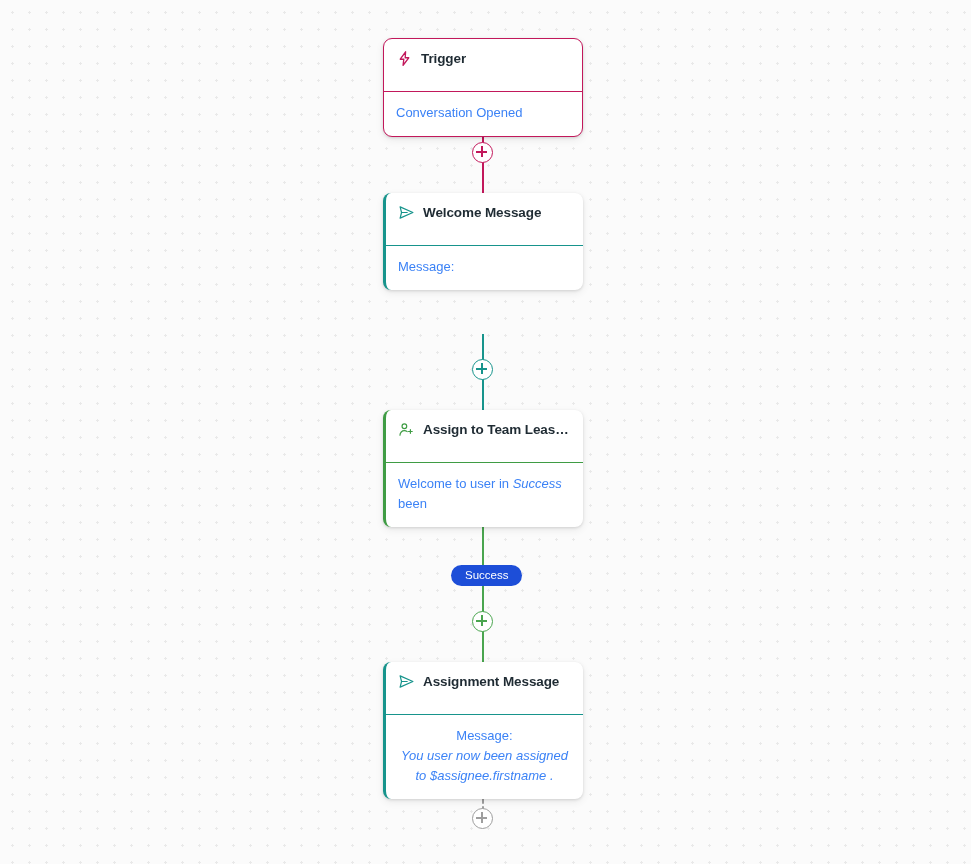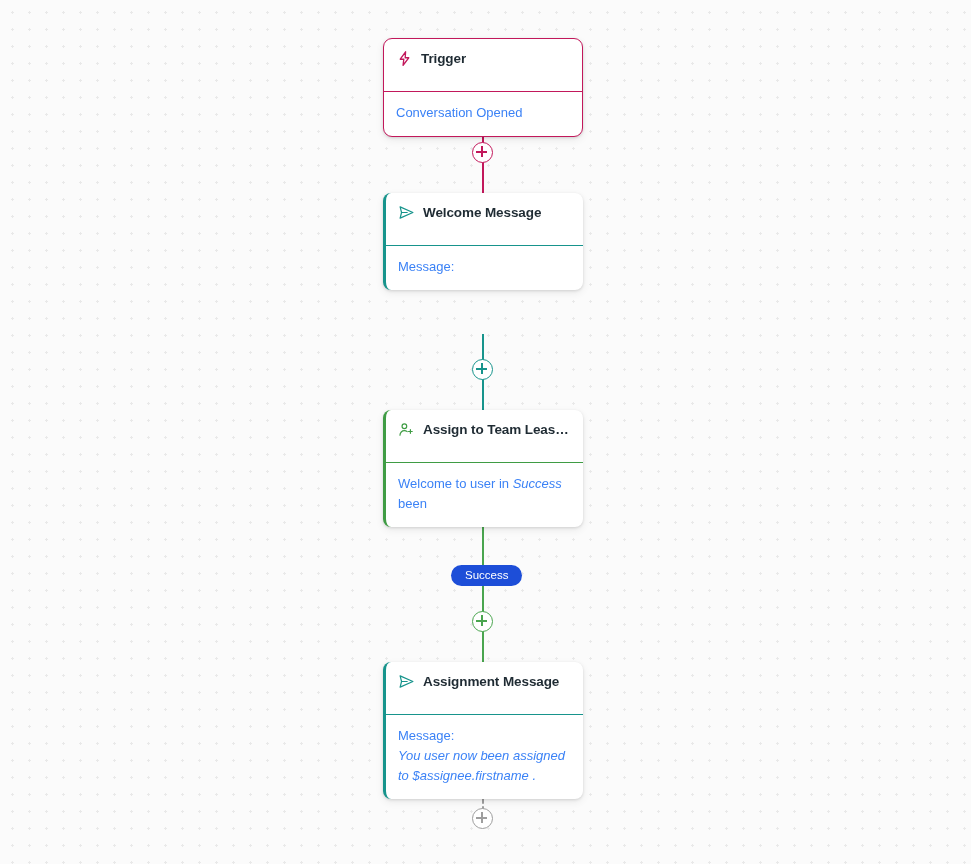--- a/index.html
+++ b/index.html
@@ -83,21 +83,21 @@
   
   .accent-teal { border-left: 3px solid #17948c; }
   .accent-teal .node-header { border-bottom-color: #17948c; }
 
   
   .accent-green { border-left: 3px solid #3f9c44; }
   .accent-green .node-header { border-bottom-color: #3f9c44; }
 
   #node-welcome    { left: 383px; top: 193px; }
   #node-assign     { left: 383px; top: 410px; }
-  #node-assignment { left: 383px; top: 662px; }
+  #node-assignment { left: 383px; top: 662px; text-align: center; }
 
   
   .conn {
     position: absolute;
     left: 482px;
     width: 2px;
     z-index: 1;
   }
   .conn.crimson { background: #c2185b; }
   .conn.teal    { background: #17948c; }

